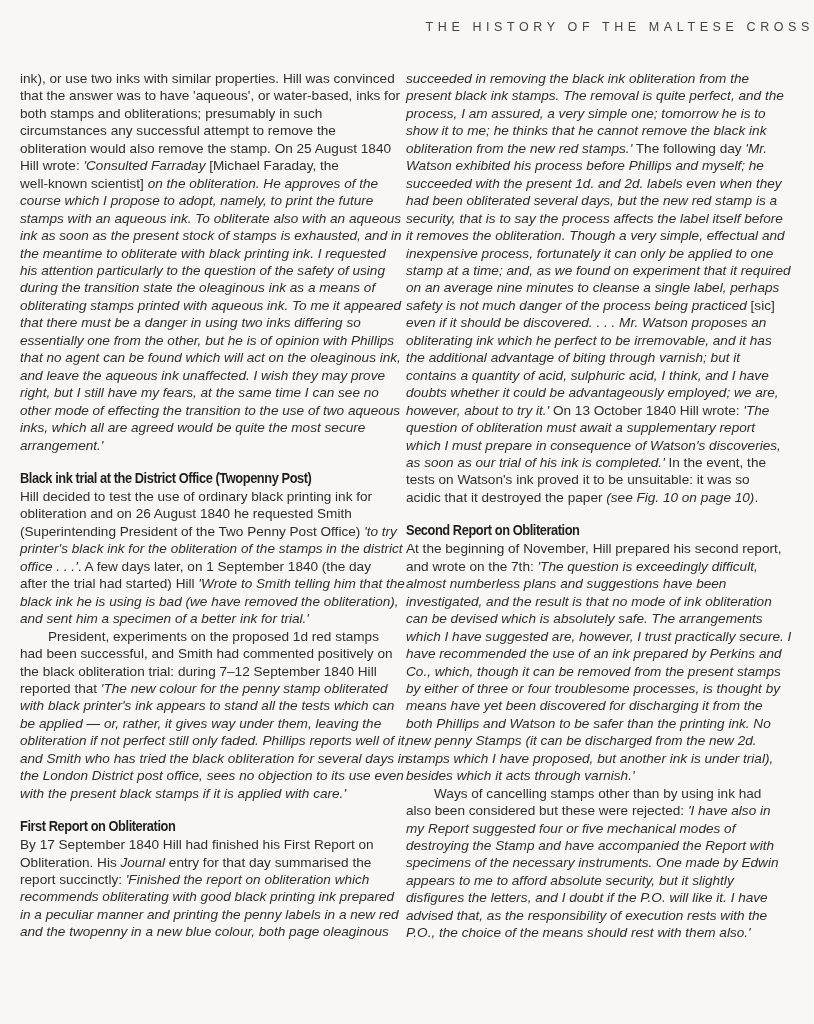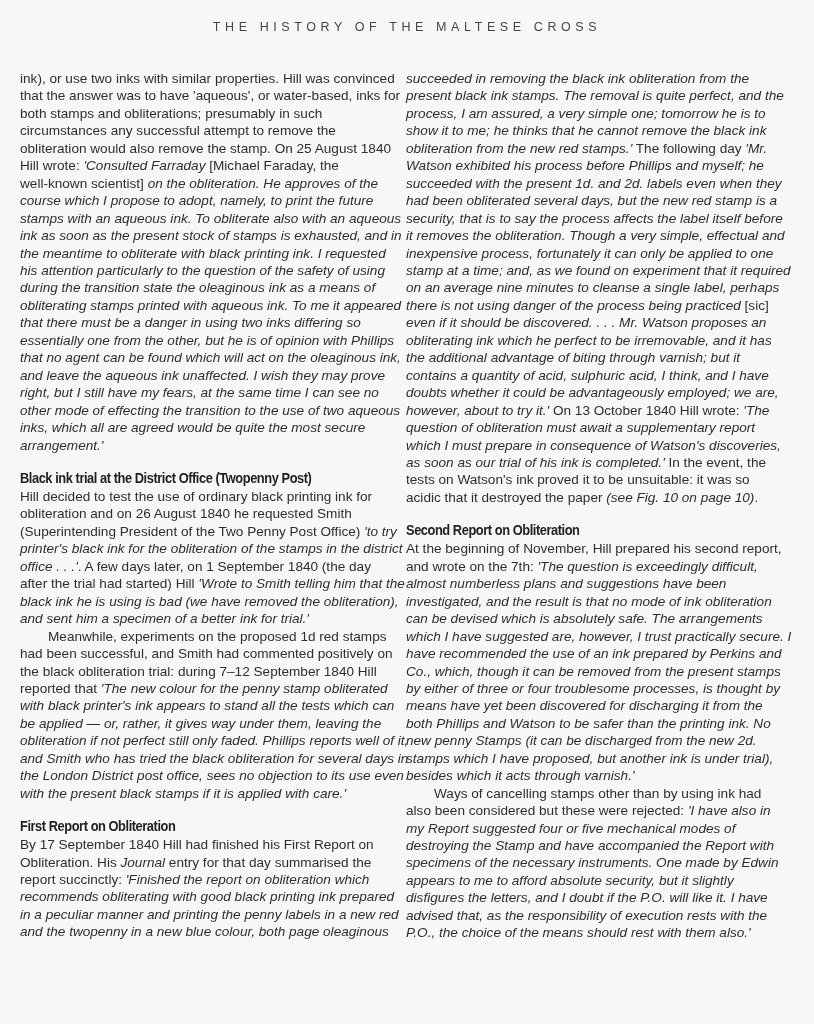--- a/index.html
+++ b/index.html
@@ -5,21 +5,21 @@
   html, body { margin: 0; padding: 0; }
   body {
     width: 814px; height: 1024px; overflow: hidden;
     background: #f8f7f5;
     font-family: "Liberation Sans", sans-serif;
     color: #2b2b2b;
     position: relative;
   }
   .running-head {
     position: absolute; top: 20px; left: 0; width: 814px;
-    text-align: center; font-size: 12.5px; letter-spacing: 4.6px;
+    text-align: right; font-size: 12.5px; letter-spacing: 4.6px;
     color: #444; font-family: "Liberation Sans", sans-serif;
   }
   .col {
     position: absolute; top: 70px;
     font-size: 13.6px; line-height: 17.45px;
     color: #2e2e2e;
   }
   .col-left { left: 20px; width: 372px; }
   .col-right { left: 406px; width: 380px; }
   .col p { margin: 0; }
@@ -70,21 +70,21 @@
     <span class="line">Hill decided to test the use of ordinary black printing ink for</span>
     <span class="line">obliteration and on 26 August 1840 he requested Smith</span>
     <span class="line"><span>(Superintending President of the Two Penny Post Office) </span><i>'to try</i></span>
     <i class="line">printer's black ink for the obliteration of the stamps in the district</i>
     <span class="line"><i>office . . .'</i><span>. A few days later, on 1 September 1840 (the day</span></span>
     <span class="line"><span>after the trial had started) Hill </span><i>'Wrote to Smith telling him that the</i></span>
     <i class="line">black ink he is using is bad (we have removed the obliteration),</i>
     <i class="line">and sent him a specimen of a better ink for trial.'</i>
   </p>
   <p>
-    <span class="line indent">Meanwhile, experiments on the proposed 1d red stamps</span>
+    <span class="line indent">President, experiments on the proposed 1d red stamps</span>
     <span class="line">had been successful, and Smith had commented positively on</span>
     <span class="line">the black obliteration trial: during 7–12 September 1840 Hill</span>
     <span class="line"><span>reported that </span><i>'The new colour for the penny stamp obliterated</i></span>
     <i class="line">with black printer's ink appears to stand all the tests which can</i>
     <i class="line">be applied — or, rather, it gives way under them, leaving the</i>
     <i class="line">obliteration if not perfect still only faded. Phillips reports well of it,</i>
     <i class="line">and Smith who has tried the black obliteration for several days in</i>
     <i class="line">the London District post office, sees no objection to its use even</i>
     <i class="line">with the present black stamps if it is applied with care.'</i>
   </p>
@@ -108,21 +108,21 @@
     <i class="line">show it to me; he thinks that he cannot remove the black ink</i>
     <span class="line"><i>obliteration from the new red stamps.'</i><span> The following day </span><i>'Mr.</i></span>
     <i class="line">Watson exhibited his process before Phillips and myself; he</i>
     <i class="line">succeeded with the present 1d. and 2d. labels even when they</i>
     <i class="line">had been obliterated several days, but the new red stamp is a</i>
     <i class="line">security, that is to say the process affects the label itself before</i>
     <i class="line">it removes the obliteration. Though a very simple, effectual and</i>
     <i class="line">inexpensive process, fortunately it can only be applied to one</i>
     <i class="line">stamp at a time; and, as we found on experiment that it required</i>
     <i class="line">on an average nine minutes to cleanse a single label, perhaps</i>
-    <span class="line"><i>there is not using danger of the process being practiced</i><span> [sic]</span></span>
+    <span class="line"><i>safety is not much danger of the process being practiced</i><span> [sic]</span></span>
     <i class="line">even if it should be discovered. . . . Mr. Watson proposes an</i>
     <i class="line">obliterating ink which he perfect to be irremovable, and it has</i>
     <i class="line">the additional advantage of biting through varnish; but it</i>
     <i class="line">contains a quantity of acid, sulphuric acid, I think, and I have</i>
     <i class="line">doubts whether it could be advantageously employed; we are,</i>
     <span class="line"><i>however, about to try it.'</i><span> On 13 October 1840 Hill wrote: </span><i>'The</i></span>
     <i class="line">question of obliteration must await a supplementary report</i>
     <i class="line">which I must prepare in consequence of Watson's discoveries,</i>
     <span class="line"><i>as soon as our trial of his ink is completed.'</i><span> In the event, the</span></span>
     <span class="line">tests on Watson's ink proved it to be unsuitable: it was so</span>

